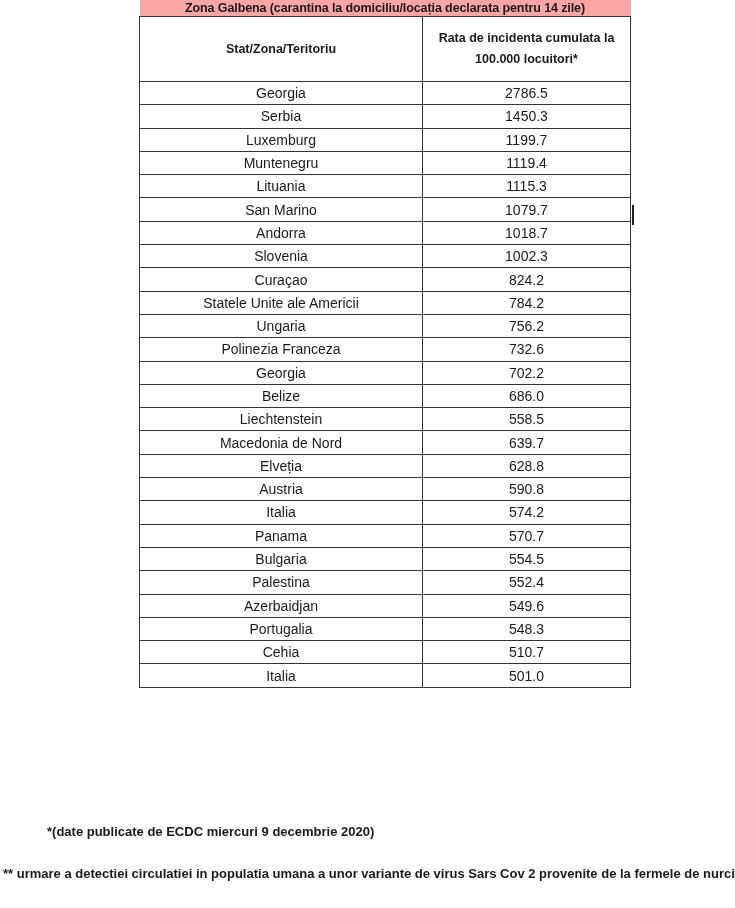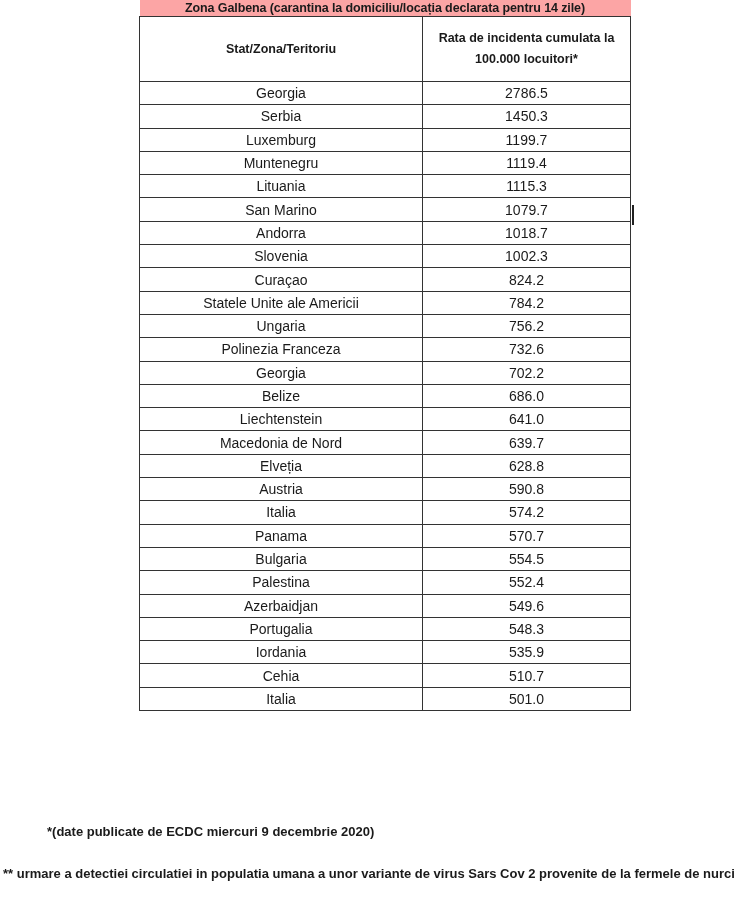--- a/index.html
+++ b/index.html
@@ -143,21 +143,21 @@
     <tr class="data-row">
         <td>Georgia</td>
         <td>702.2</td>
       </tr>
     <tr class="data-row">
         <td>Belize</td>
         <td>686.0</td>
       </tr>
     <tr class="data-row">
         <td>Liechtenstein</td>
-        <td>641.0</td>
+        <td>558.5</td>
       </tr>
     <tr class="data-row">
         <td>Macedonia de Nord</td>
         <td>639.7</td>
       </tr>
     <tr class="data-row">
         <td>Elveția</td>
         <td>628.8</td>
       </tr>
     <tr class="data-row">
@@ -182,24 +182,20 @@
       </tr>
     <tr class="data-row">
         <td>Azerbaidjan</td>
         <td>549.6</td>
       </tr>
     <tr class="data-row">
         <td>Portugalia</td>
         <td>548.3</td>
       </tr>
     <tr class="data-row">
-        <td>Iordania</td>
-        <td>535.9</td>
-      </tr>
-    <tr class="data-row">
         <td>Cehia</td>
         <td>510.7</td>
       </tr>
     <tr class="data-row">
         <td>Italia</td>
         <td>501.0</td>
       </tr>
   </tbody>
 </table>
 

